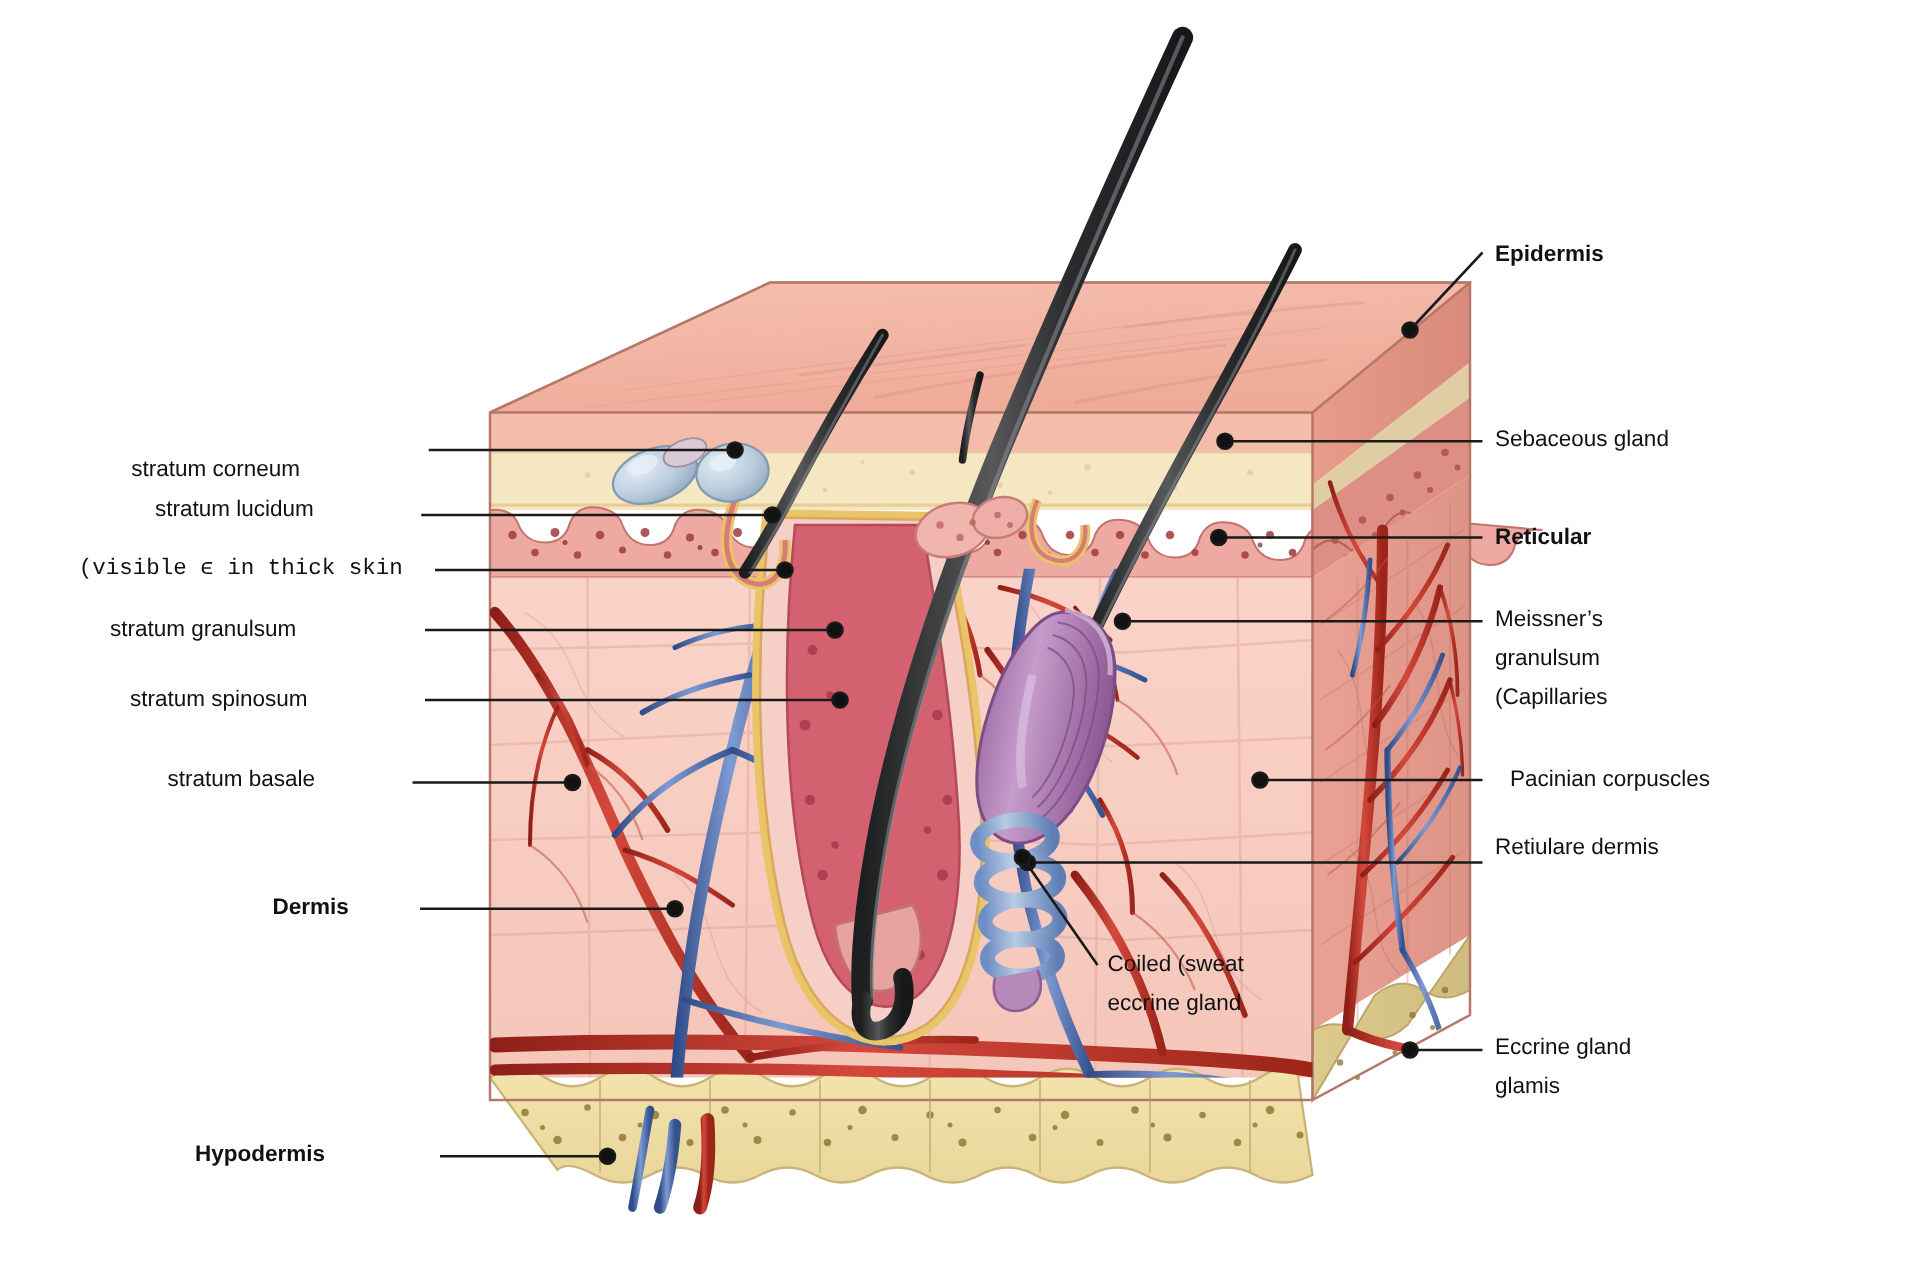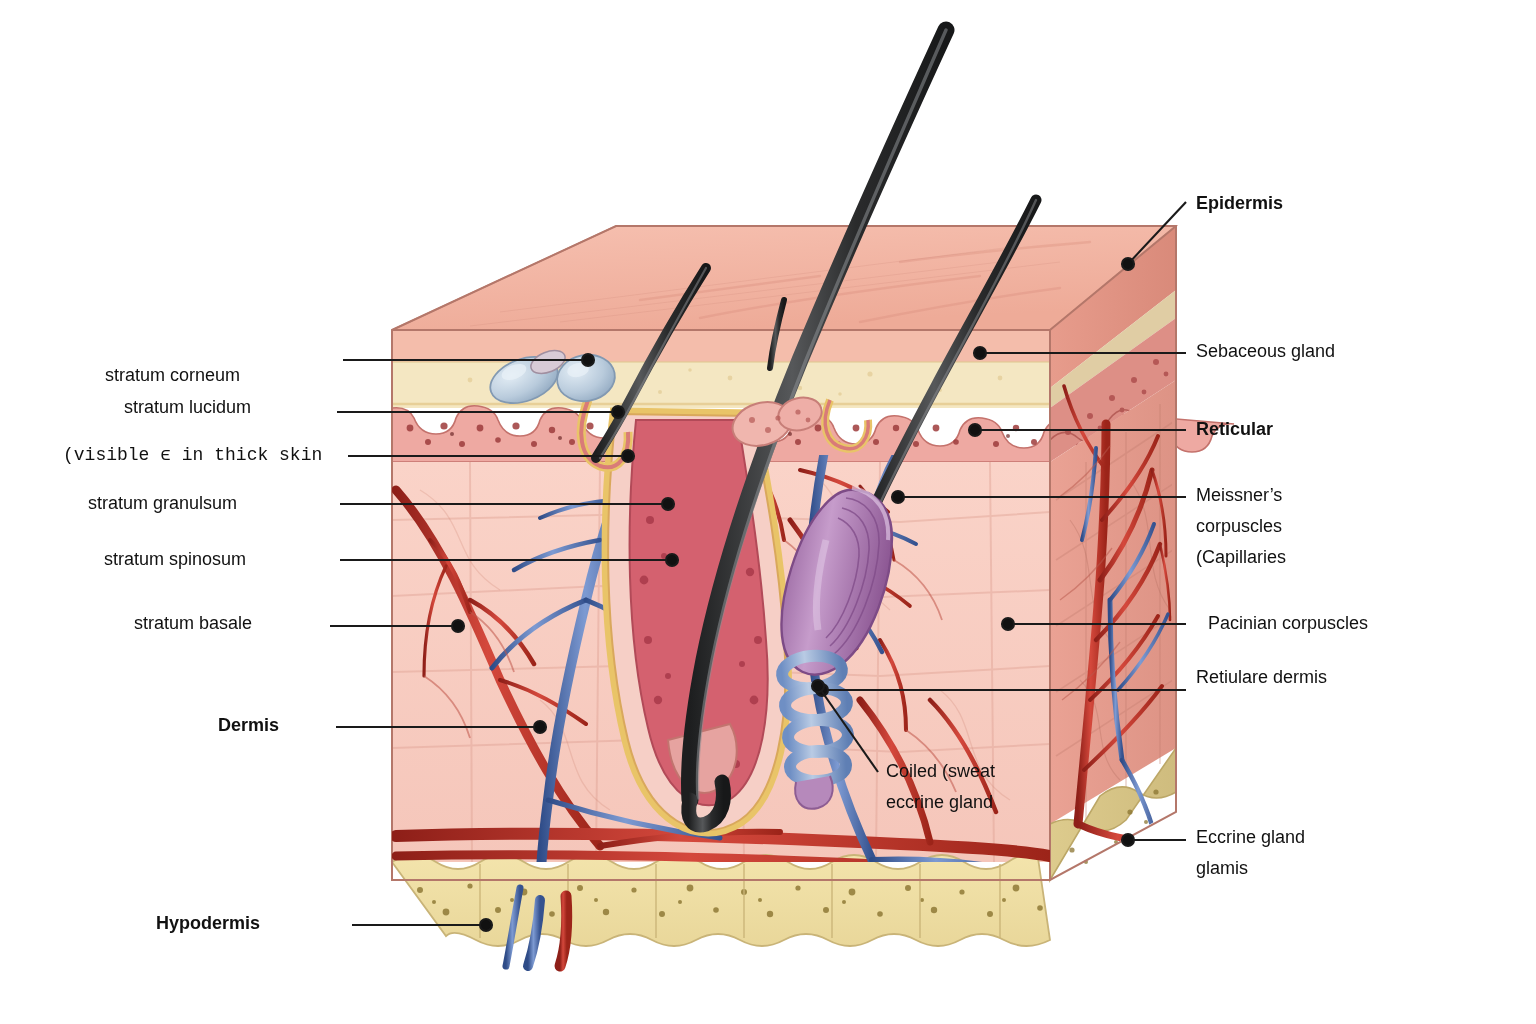--- a/index.html
+++ b/index.html
@@ -544,21 +544,21 @@
       <div class="lbl " style="left: 63px; top: 440px; font-family: Liberation Mono, monospace;">(visible ϵ in thick skin</div>
       <div class="lbl " style="left: 88px; top: 488px;">stratum granulsum</div>
       <div class="lbl " style="left: 104px; top: 544px; text-align: right;">stratum spinosum</div>
       <div class="lbl " style="left: 134px; top: 608px;">stratum basale</div>
       <div class="lbl b" style="left: 218px; top: 710px;">Dermis</div>
       <div class="lbl b" style="left: 156px; top: 908px;">Hypodermis</div>
       <div class="lbl b r" style="left: 1196px; top: 188px;">Epidermis</div>
       <div class="lbl r" style="left: 1196px; top: 336px;">Sebaceous gland</div>
       <div class="lbl b r" style="left: 1196px; top: 414px;">Reticular</div>
       <div class="lbl r" style="left: 1196px; top: 480px;">Meissner’s
-corpuscles
+granulsum
 (Capillaries</div>
       <div class="lbl r" style="left: 1196px; top: 608px; margin-left: 12px;">Pacinian corpuscles</div>
       <div class="lbl r" style="left: 1196px; top: 662px;">Retiulare dermis</div>
       <div class="lbl r" style="left: 1196px; top: 822px;">Eccrine gland
 glamis</div>
       <div class="lbl r" style="left: 886px; top: 756px;">Coiled (sweat
 eccrine gland</div>
     </div>
 
 </div>

